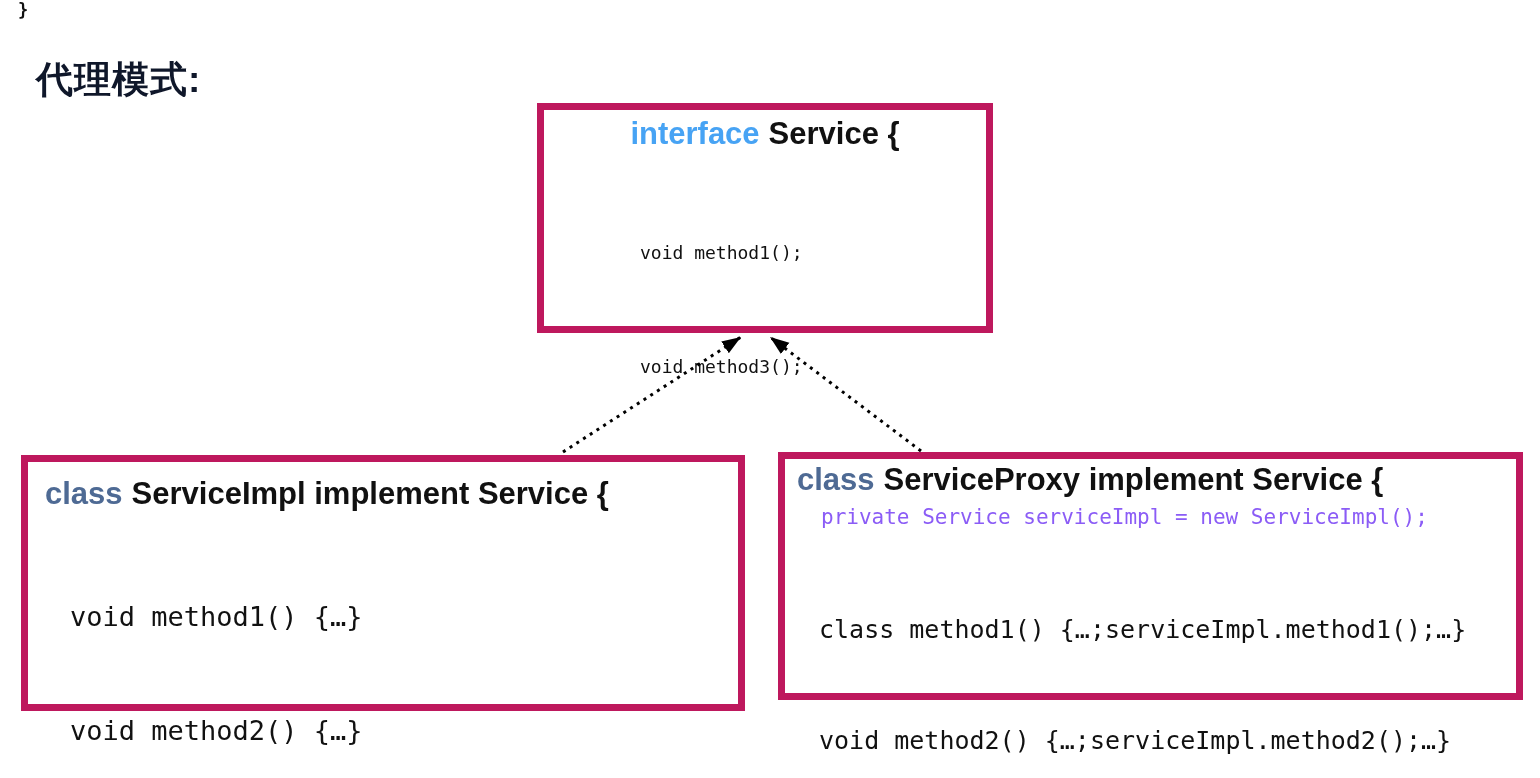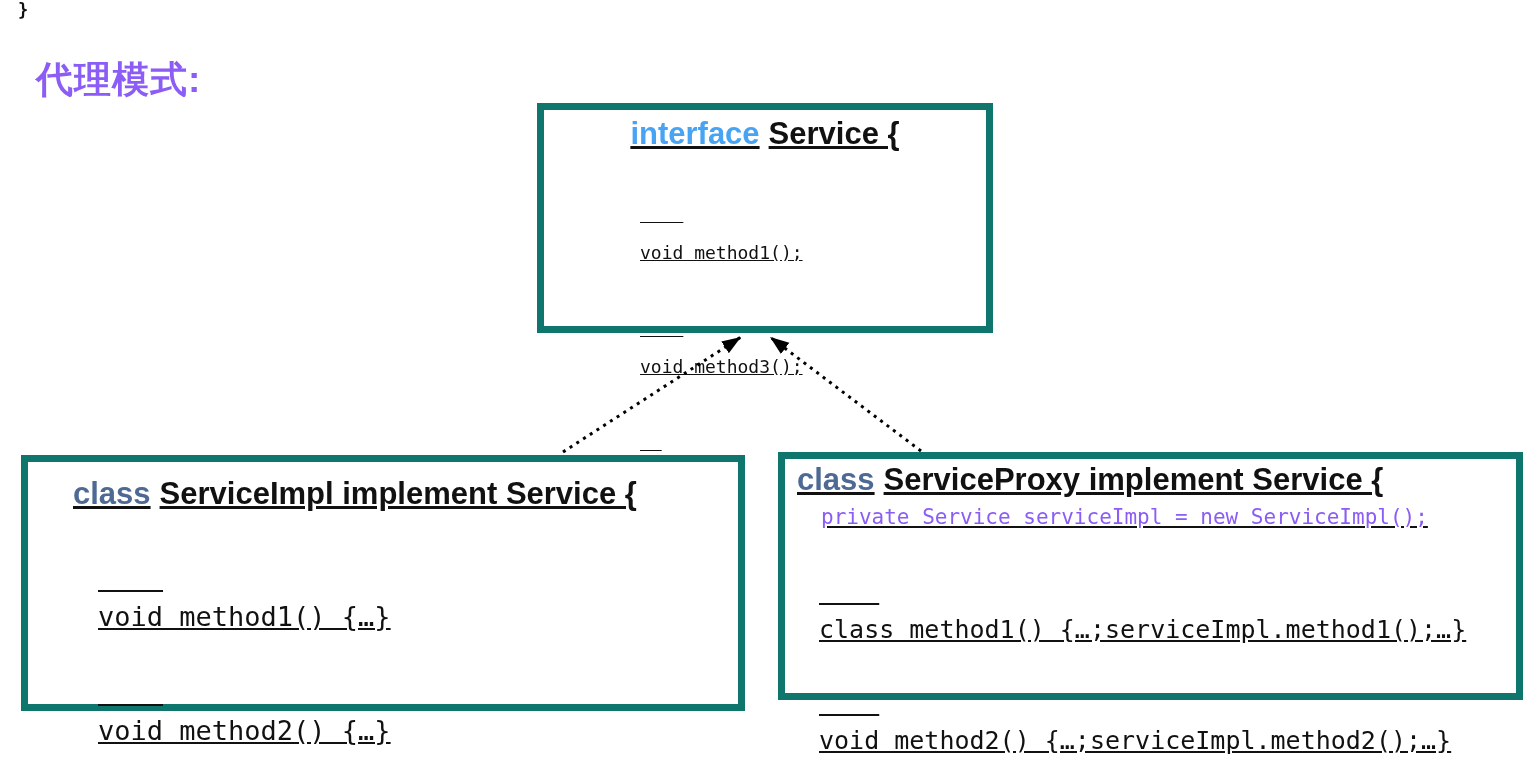--- a/index.html
+++ b/index.html
@@ -22,33 +22,32 @@
     font-size: 17px;
     color: #111111;
   }
 
   .diagram-title {
     position: absolute;
     left: 36px;
     top: 55px;
     font-size: 37px;
     font-weight: bold;
-    color: #8b5cf6;
+    color: #0f172a;
     letter-spacing: 1px;
   }
 
   .class-box {
     position: absolute;
     background: #ffffff;
-    border: 7px solid #0f766e;
-    text-decoration: underline;
+    border: 7px solid #be185d;
   }
 
   #interface-box { left: 537px; top: 103px; width: 456px; height: 230px; }
-  #impl-box      { left: 21px;  top: 455px; width: 724px; height: 256px; padding-left: 28px; }
+  #impl-box      { left: 21px;  top: 455px; width: 724px; height: 256px; }
   #proxy-box     { left: 778px; top: 452px; width: 745px; height: 248px; }
 
   .box-header {
     font-size: 31px;
     font-weight: bold;
     line-height: 36px;
     white-space: nowrap;
   }
   #interface-box .box-header { margin-top: 6px; text-align: center; }
   #impl-box .box-header      { margin-top: 14px; padding-left: 17px; }

